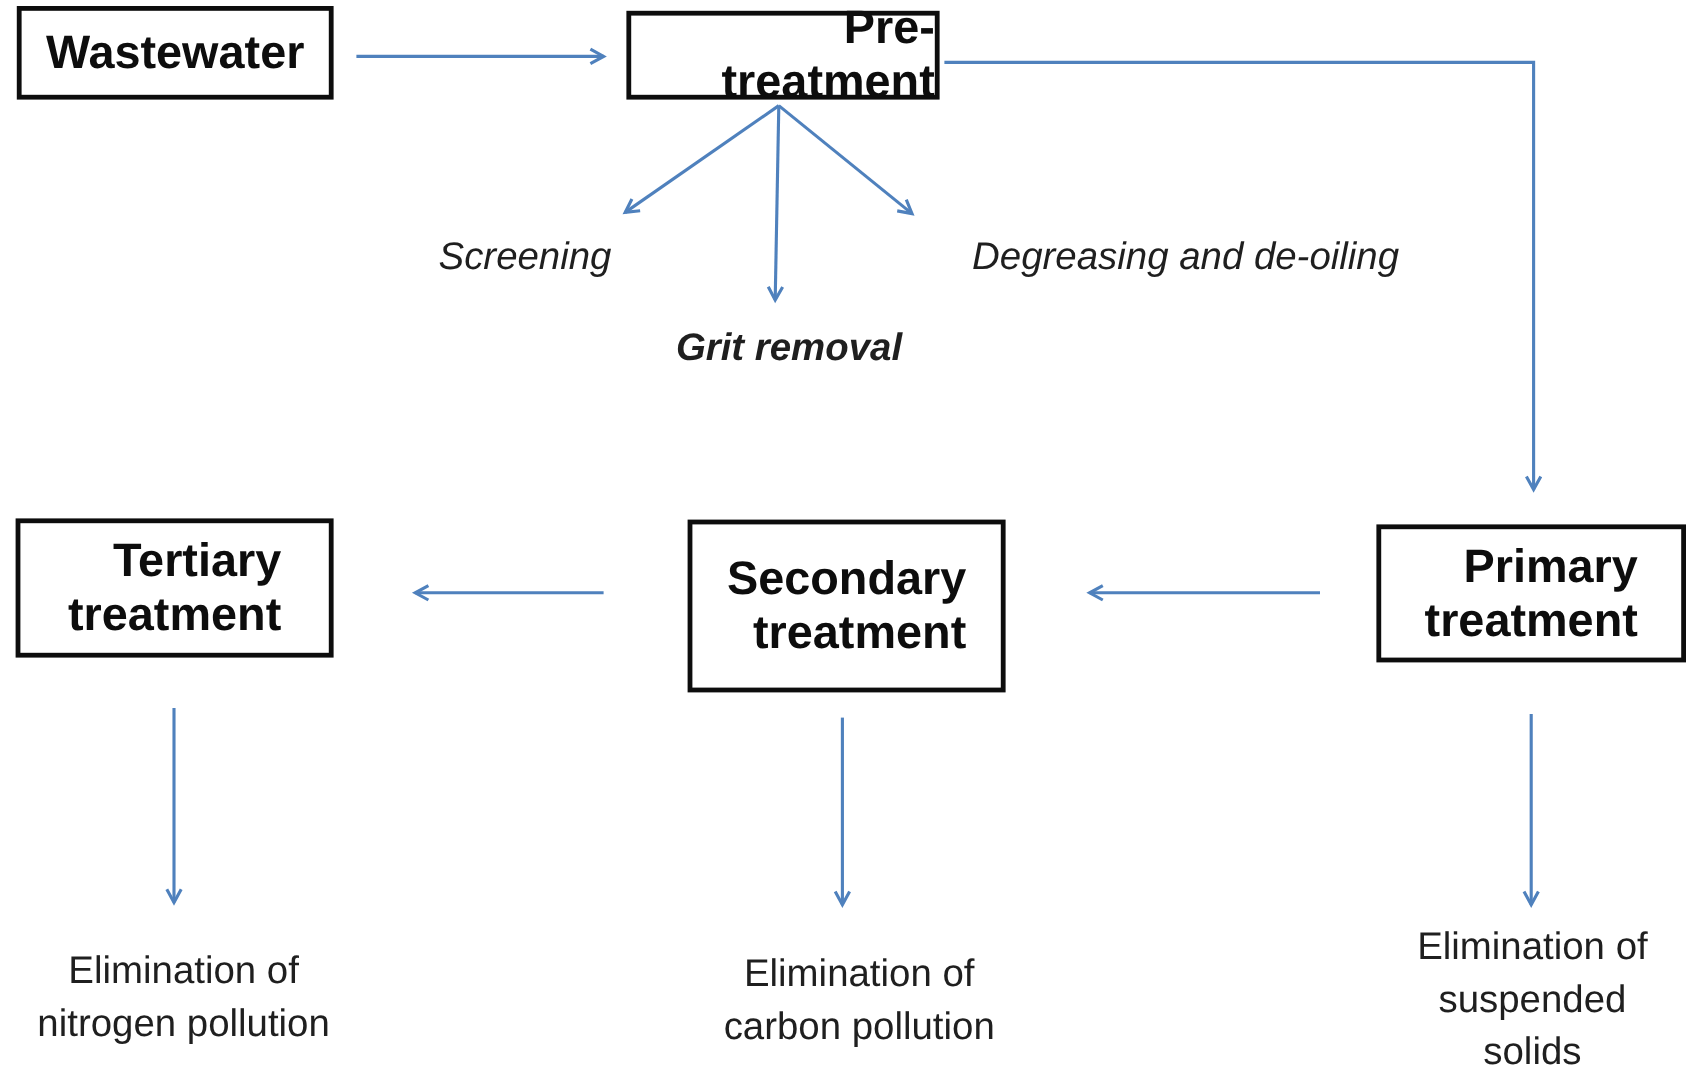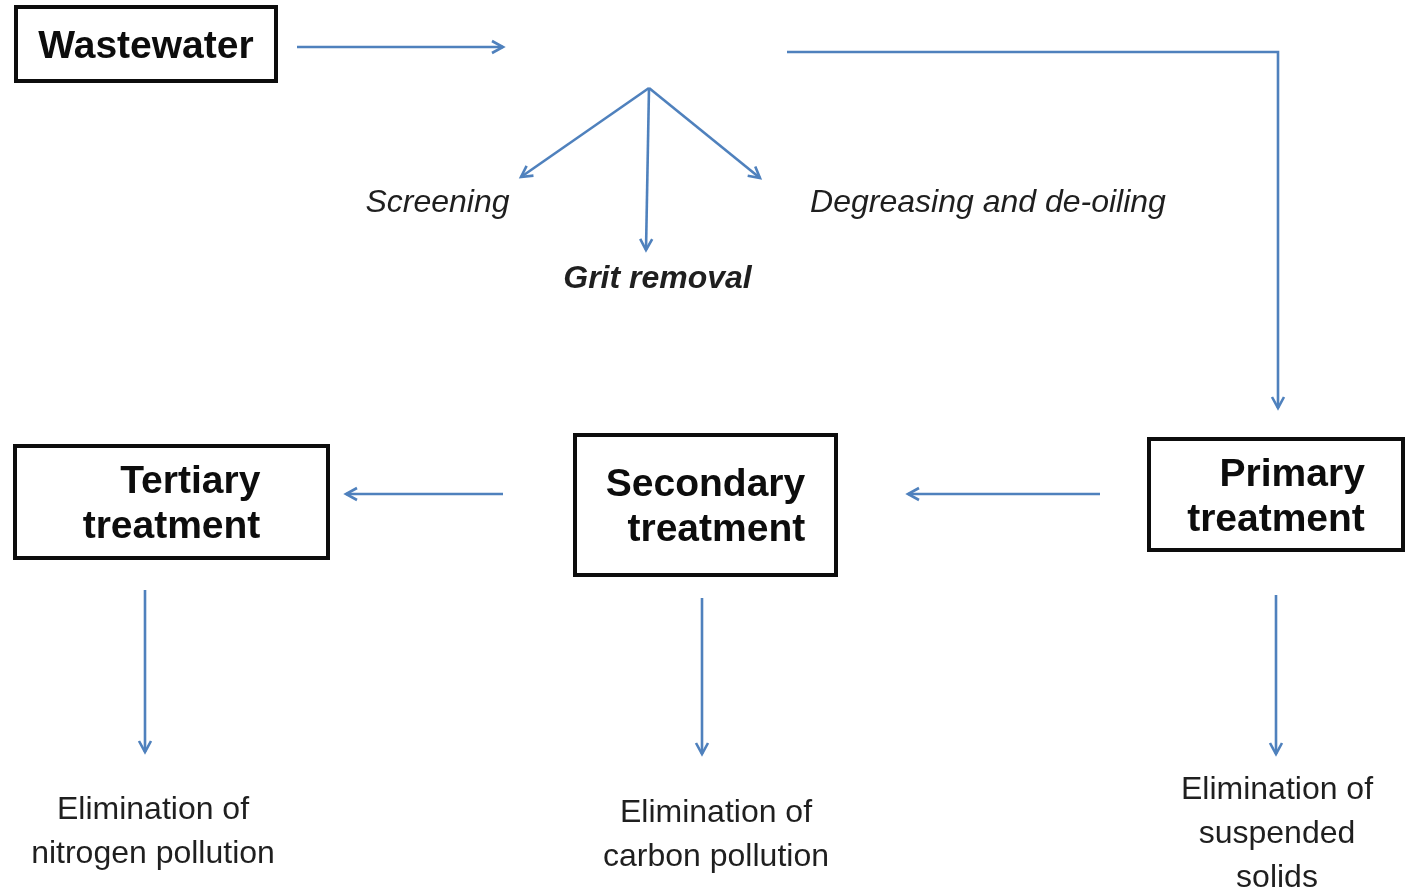--- a/index.html
+++ b/index.html
@@ -33,20 +33,21 @@
     color:var(--box-text);
     white-space:pre-line;
   }
   .proc-label{
     position:absolute;
     font-style:italic;
     font-size:32px;
     color:var(--label-text);
     text-align:center;
     white-space:pre-line;
+    margin-top:12px;
   }
   .outcome-label{
     position:absolute;
     font-size:32px;
     line-height:44px;
     color:var(--label-text);
     text-align:center;
     white-space:pre-line;
   }
 </style>
@@ -73,22 +74,23 @@
     <path class="arrow" d="M1100,494 L908,494" marker-end="url(#vhead)"></path>
     <path class="arrow" d="M503,494 L346,494" marker-end="url(#vhead)"></path>
 
     <path class="arrow" d="M145,590 L145,752" marker-end="url(#vhead)"></path>
     <path class="arrow" d="M702,598 L702,754" marker-end="url(#vhead)"></path>
     <path class="arrow" d="M1276,595 L1276,754" marker-end="url(#vhead)"></path>
   </svg>
 
   <div class="node-box" style="left:14px;top:5px;width:264px;height:78px;">Wastewater</div>
 
+  <div class="node-box" style="left:522px;top:9px;width:261px;height:74px;">Pre-treatment</div>
 
-  <div class="node-box" style="left:13px;top:432px;width:317px;height:116px;margin-top:12px;">Tertiary
+  <div class="node-box" style="left:13px;top:432px;width:265px;height:116px;">Tertiary
 treatment</div>
 
   <div class="node-box" style="left:573px;top:433px;width:265px;height:144px;">Secondary
 treatment</div>
 
   <div class="node-box" style="left:1147px;top:437px;width:258px;height:115px;">Primary
 treatment</div>
 
   <div class="proc-label" style="left:310px;top:183px;width:255px;">Screening</div>
 

